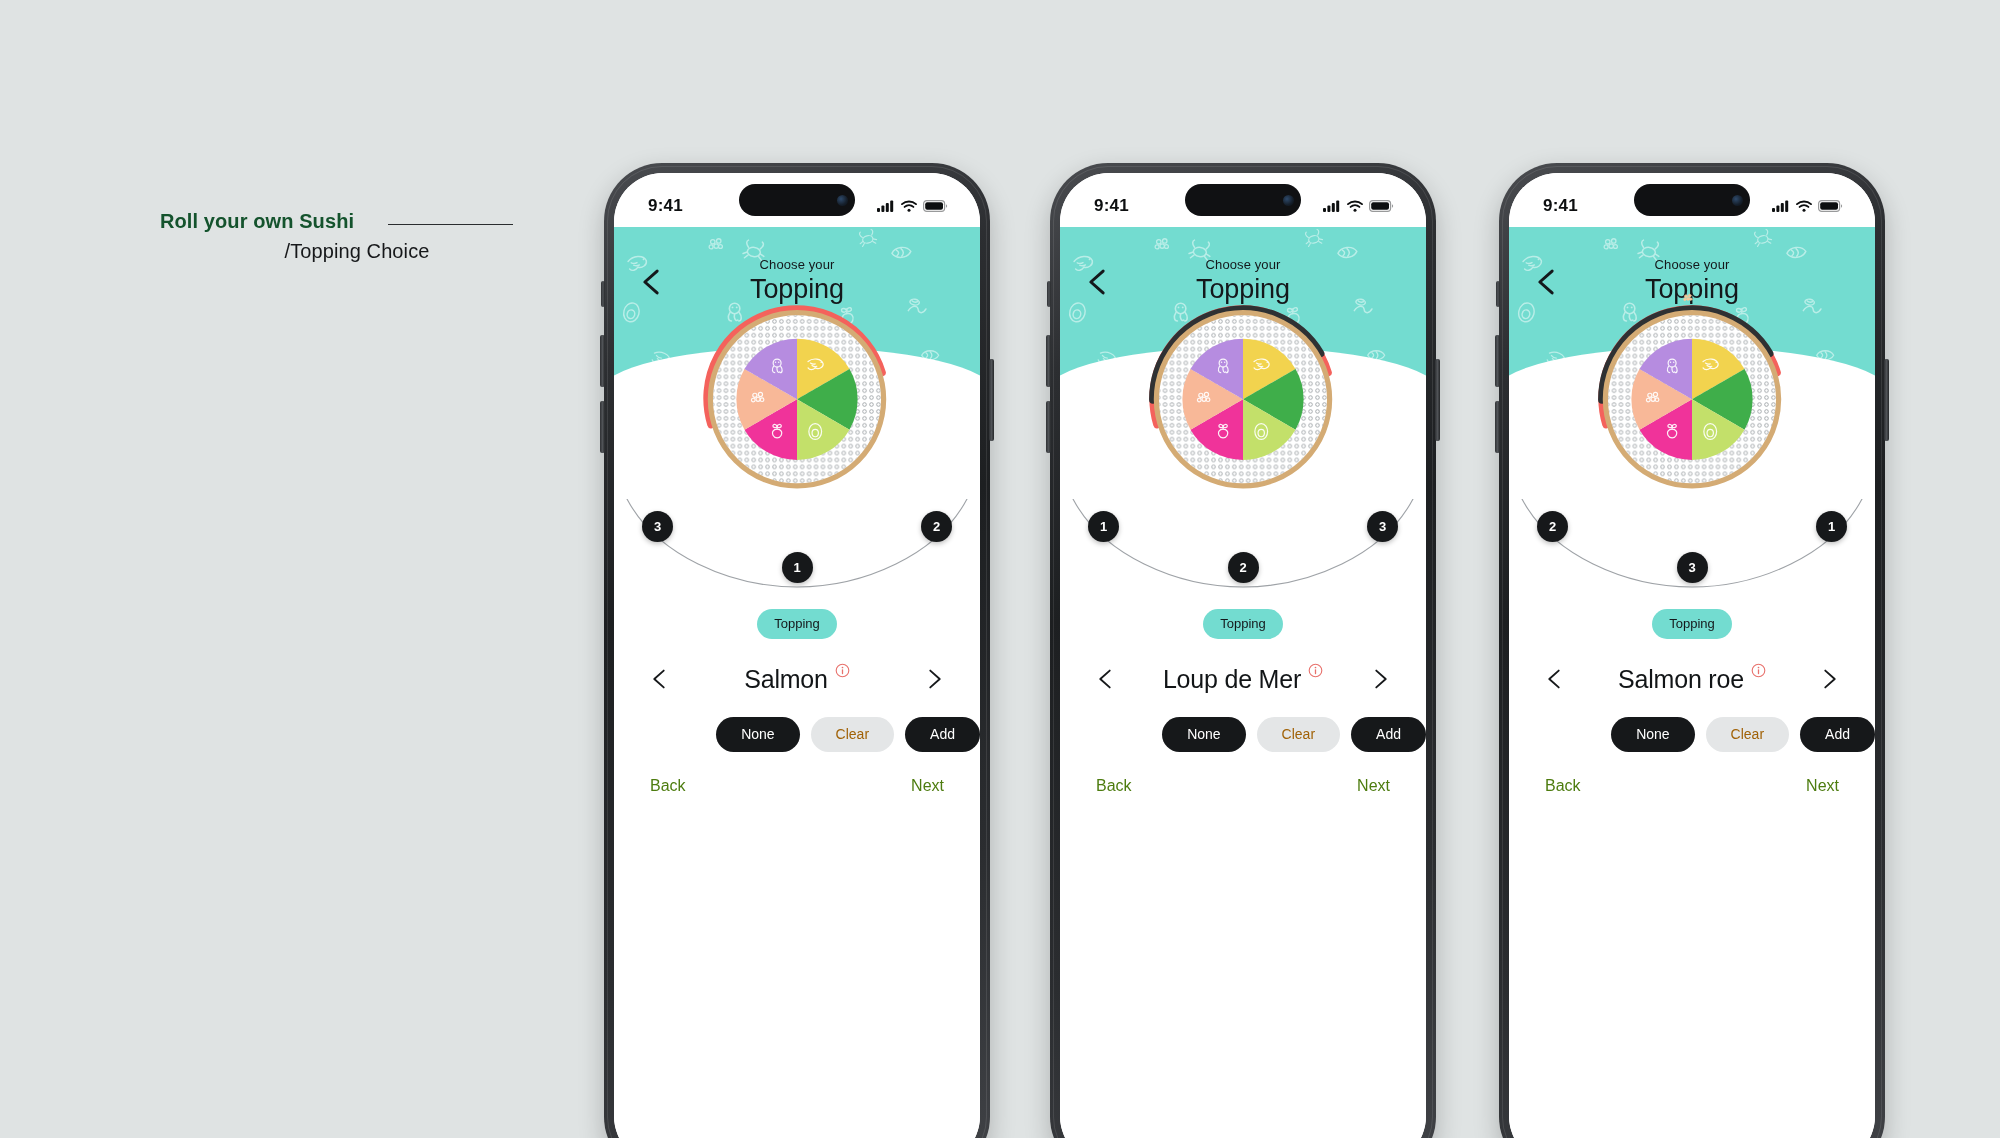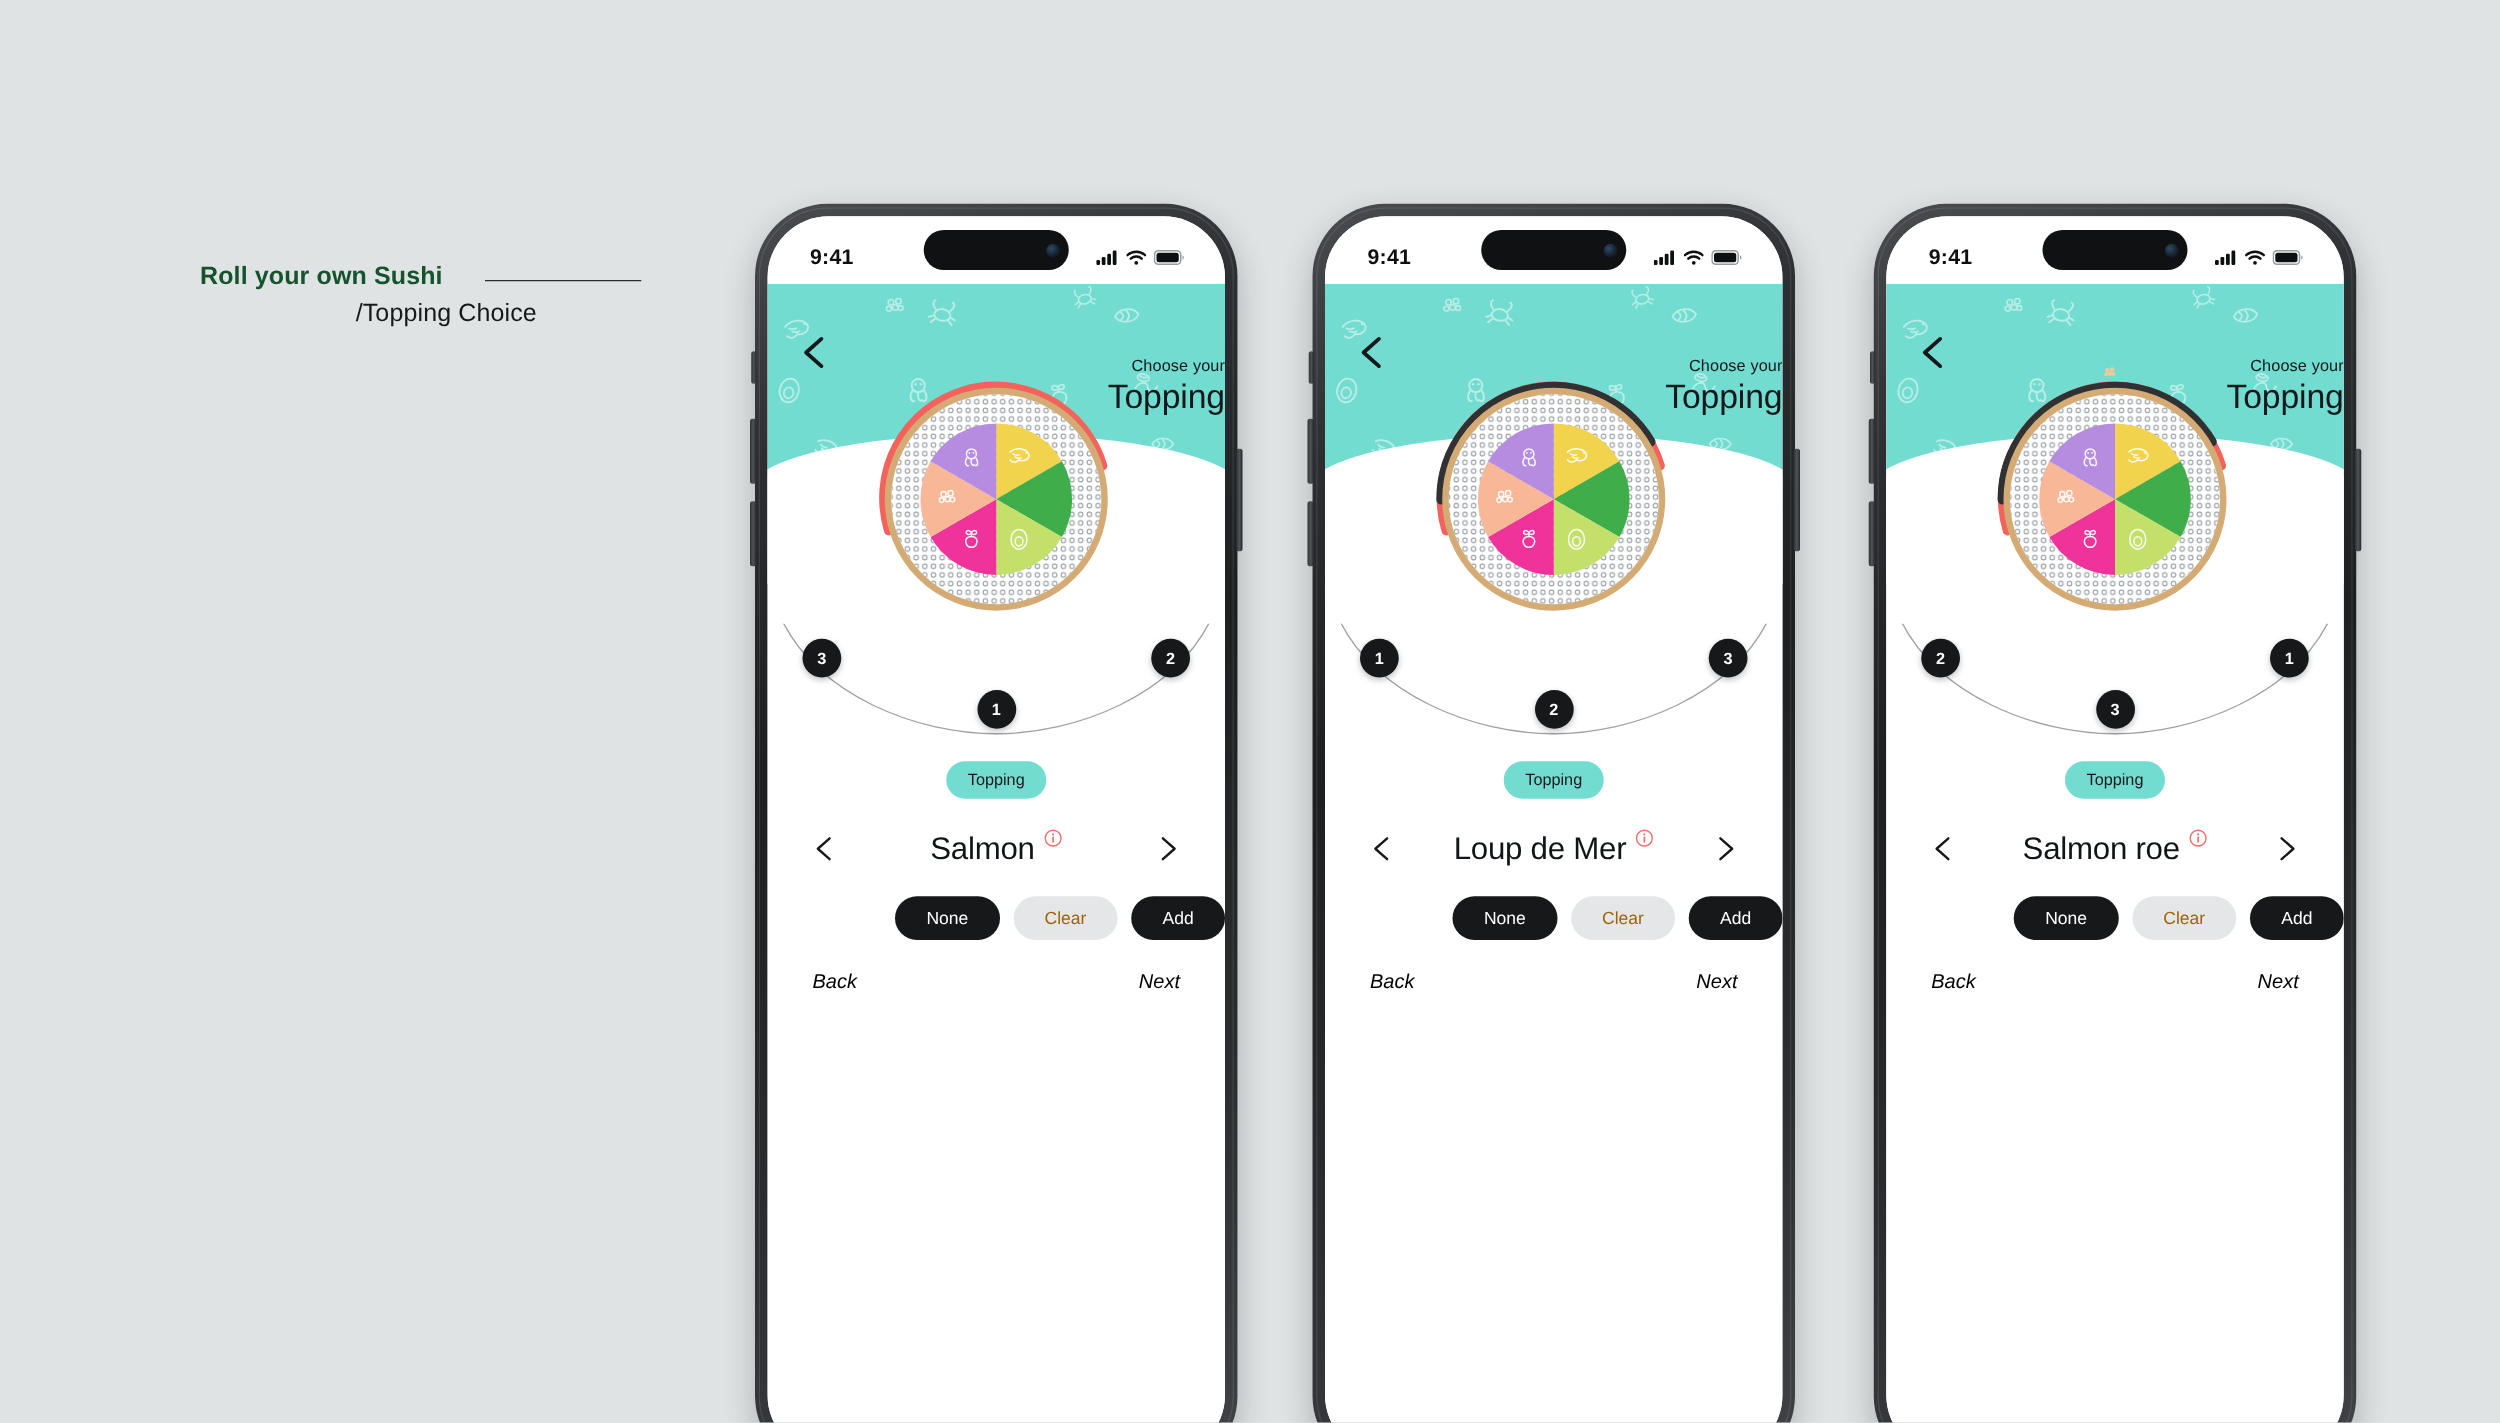--- a/index.html
+++ b/index.html
@@ -59,21 +59,21 @@
   }
   .island-cam { width:11px; height:11px; border-radius:50%;
     background: radial-gradient(circle at 36% 36%, #2e4a6b 0%, #16202c 58%, #0a0d11 100%); }
 
   
   .header {
     position:relative; height: 154px; background:#73dcd0; overflow:hidden;
   }
   .hdr-pattern { position:absolute; inset:0; opacity:.5; }
   .hdr-back { position:absolute; left:22px; top:40px; width:30px; height:30px; cursor:pointer; z-index:3; }
-  .hdr-text { position:relative; z-index:3; text-align:right; padding-top:18px;margin-top:40px; }
+  .hdr-text { position:relative; z-index:3; text-align:center; padding-top:30px; }
   .hdr-sub { font-size: 13px; color:#14181b; font-weight:400; letter-spacing:.1px; }
   .hdr-title { font-size: 27px; color:#14181b; font-weight:400; letter-spacing:-.1px; margin-top:2px; }
 
   
   .body { position:relative; background:#fff; height: 100%; }
   .white-curve {
     position:absolute; left:-4%; top:-34px; width:108%; height:120px;
     background:#fff; border-radius: 50% 50% 0 0 / 46px 46px 0 0; z-index:2;
   }
 
@@ -113,21 +113,21 @@
   .actions { position:absolute; left:0; right:0; top:336px; z-index:4;
              display:flex; justify-content:flex-end; gap:11px; }
   .abtn { font-size:14px; padding:9px 25px 10px; border-radius:19px; border:none;
           font-family:"Liberation Sans", sans-serif; cursor:pointer; }
   .abtn.dark { background:#16181a; color:#fff; }
   .abtn.muted{ background:#e4e6e7; color:#a16207; cursor:default; }
 
   
   .navrow { position:absolute; left:0; right:0; top:396px; z-index:4;
             display:flex; justify-content:space-between; padding:0 36px; }
-  .navrow span { font-size:16px; color:#000000; cursor:pointer;font-style:italic; }
+  .navrow span { font-size:16px; color:#4d7c0f; cursor:pointer; }
 </style>
 </head>
 <body>
 
 <div id="stage">
 
   <div class="annot">
     <div class="annot-l1">Roll your own Sushi</div>
     <div class="annot-l2">/Topping Choice</div>
   </div>

